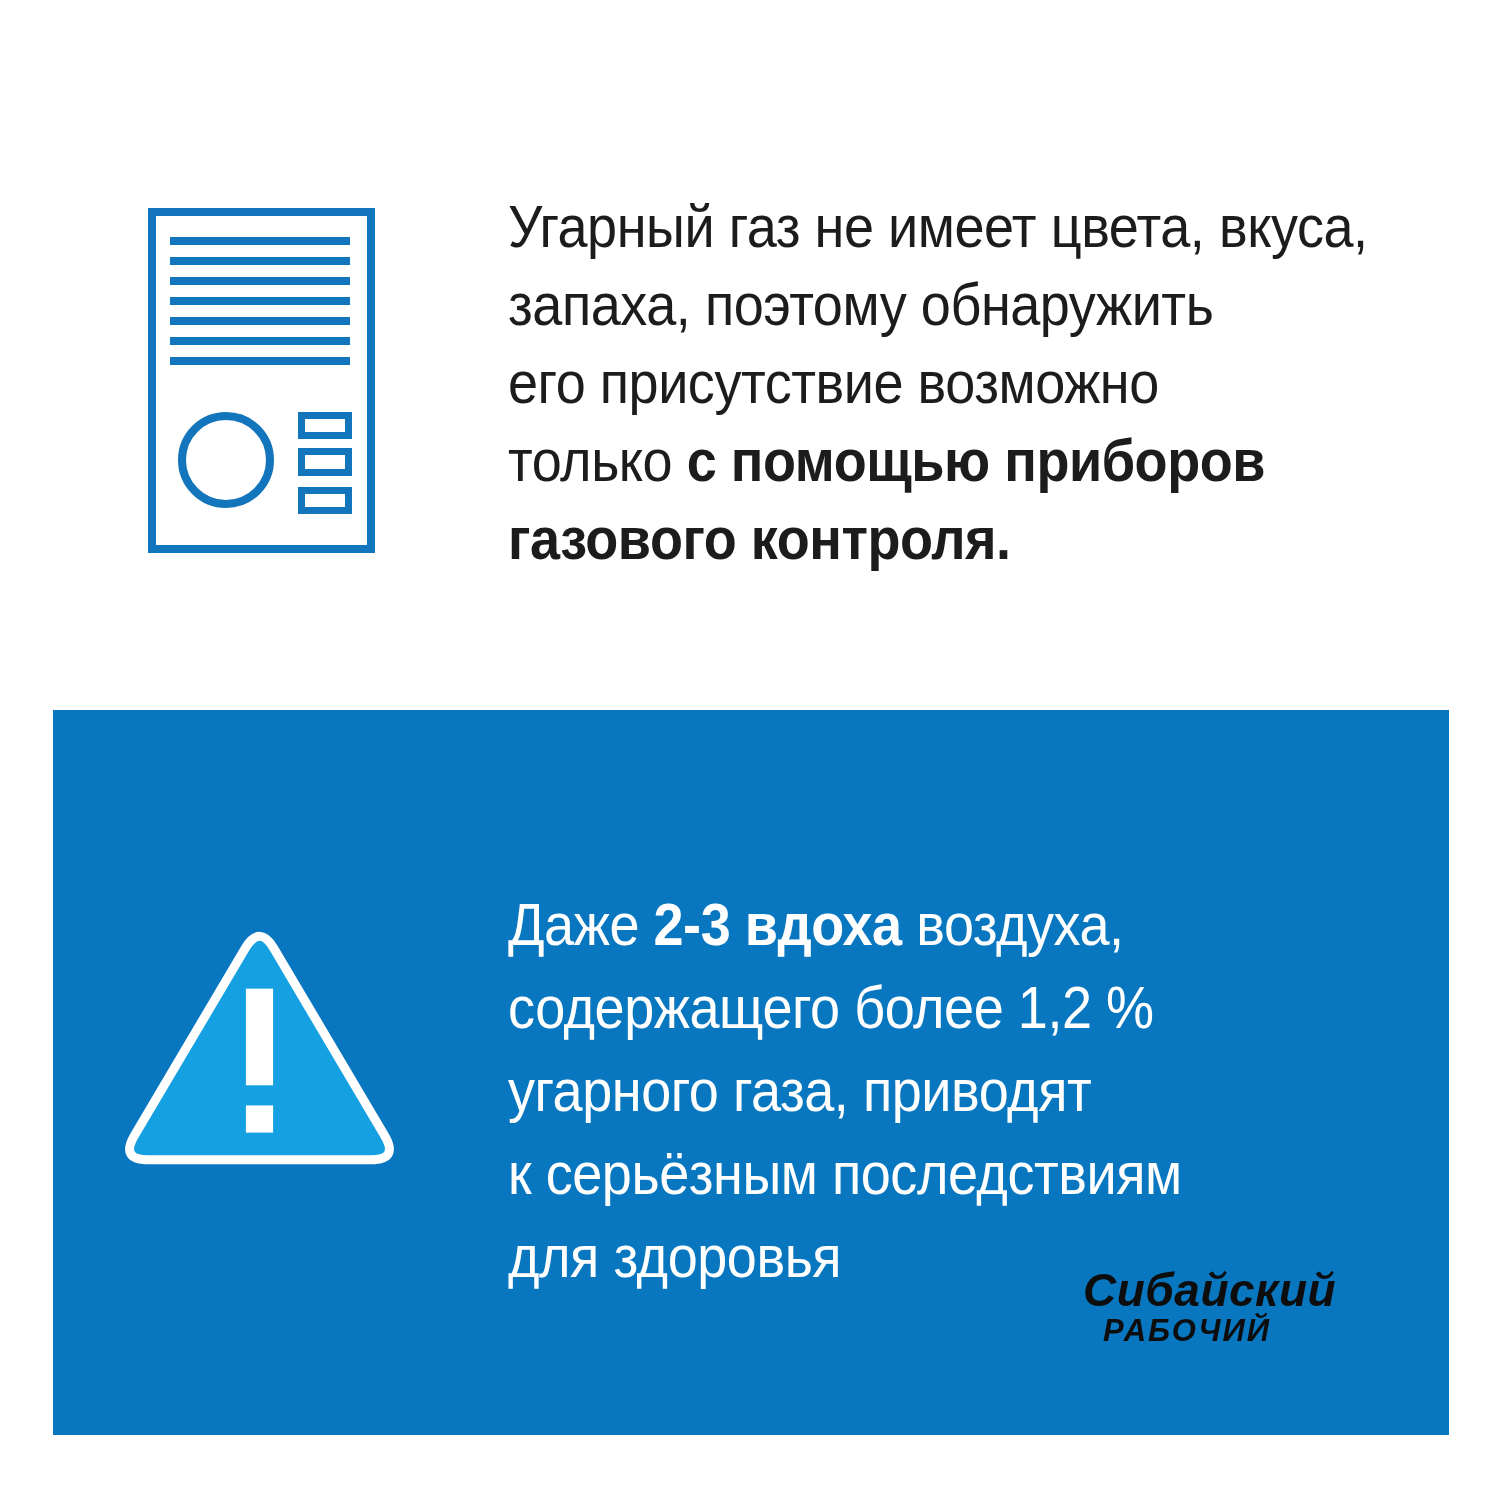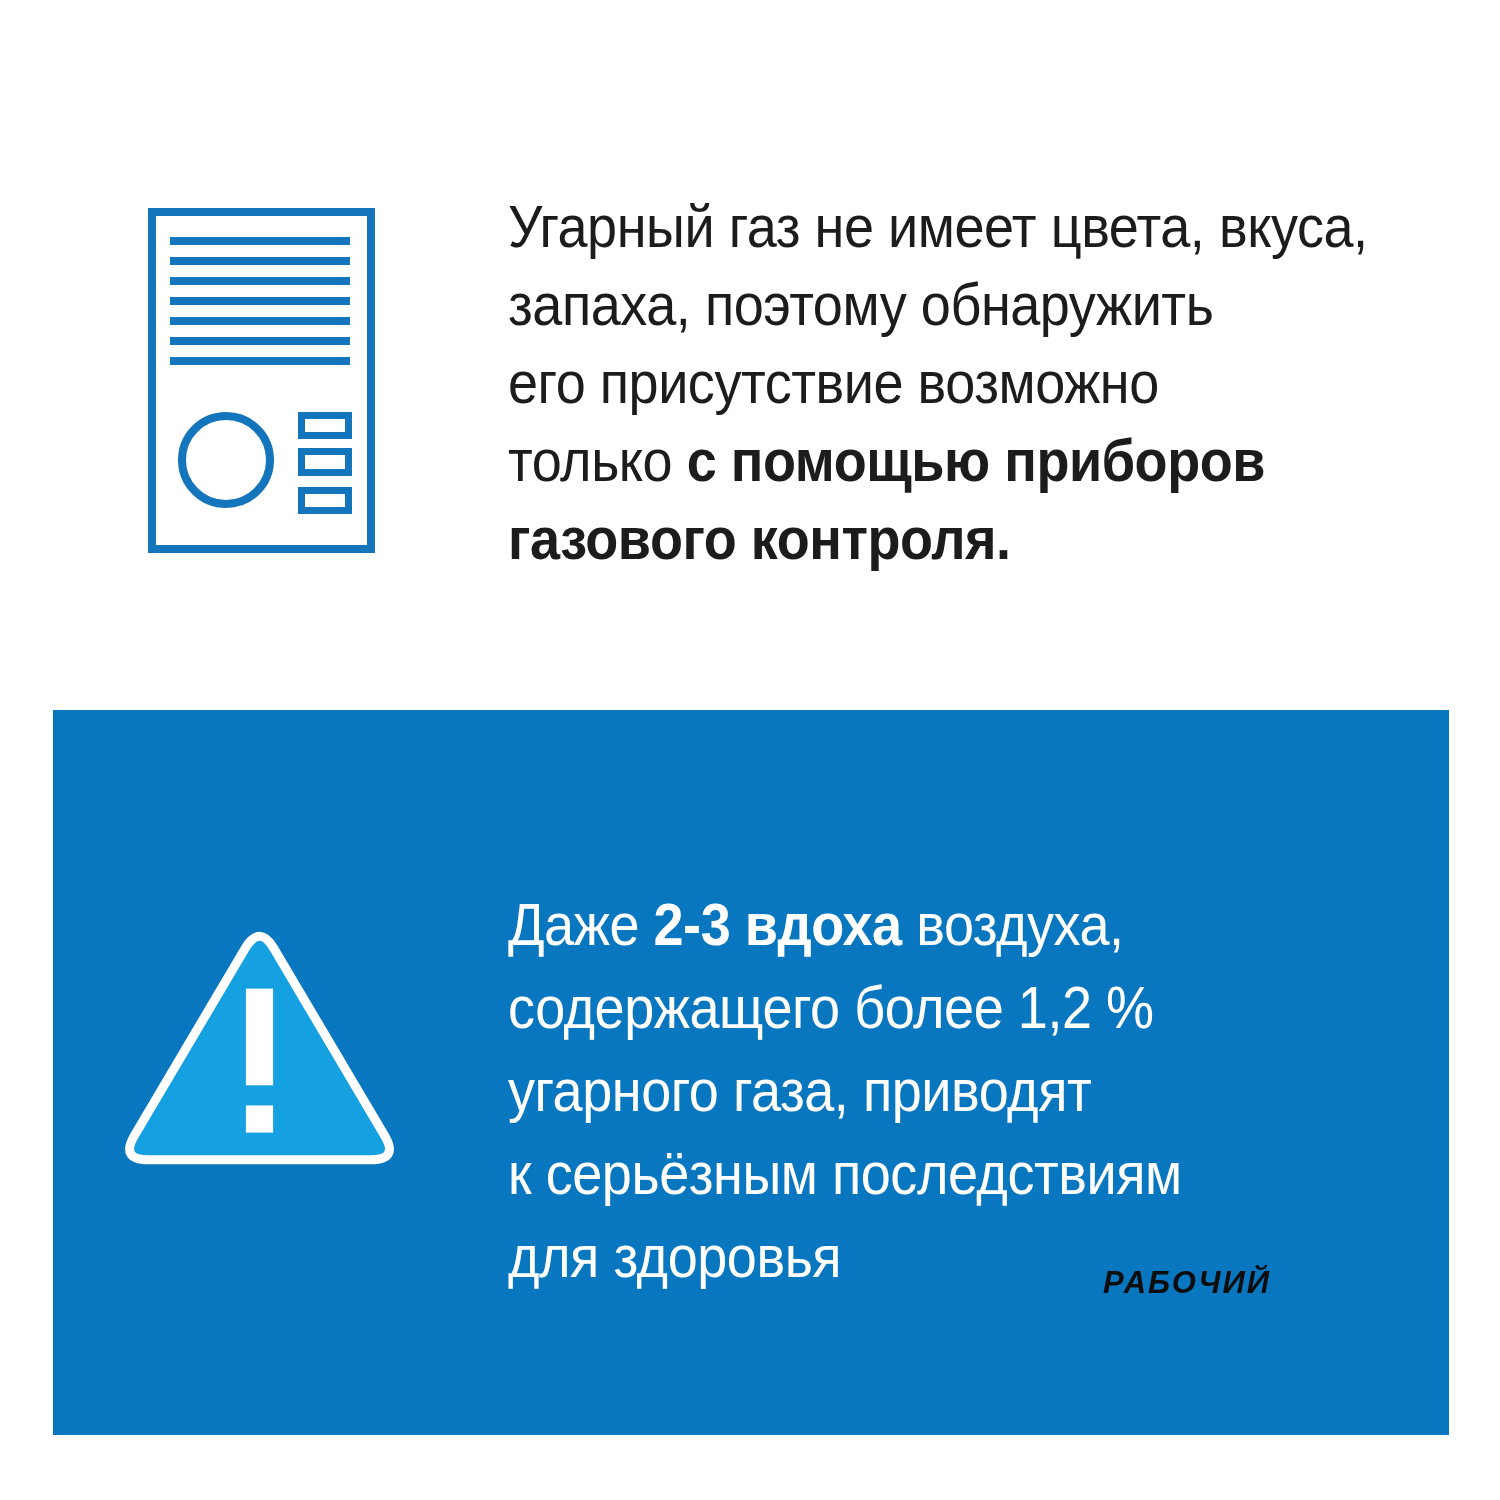--- a/index.html
+++ b/index.html
@@ -139,17 +139,18 @@
 
     <div class="panel-text">
       <div class="line"><span>Даже </span><span class="b">2-3 вдоха</span><span> воздуха,</span></div>
       <div class="line"><span>содержащего более 1,2 %</span></div>
       <div class="line"><span>угарного газа, приводят</span></div>
       <div class="line"><span>к серьёзным последствиям</span></div>
       <div class="line"><span>для здоровья</span></div>
     </div>
 
     <div class="logo">
+      <div class="logo-line1">Сибайский</div>
       <div class="logo-line2">РАБОЧИЙ</div>
     </div>
 
   </div>
 </div>
 
 </body></html>

